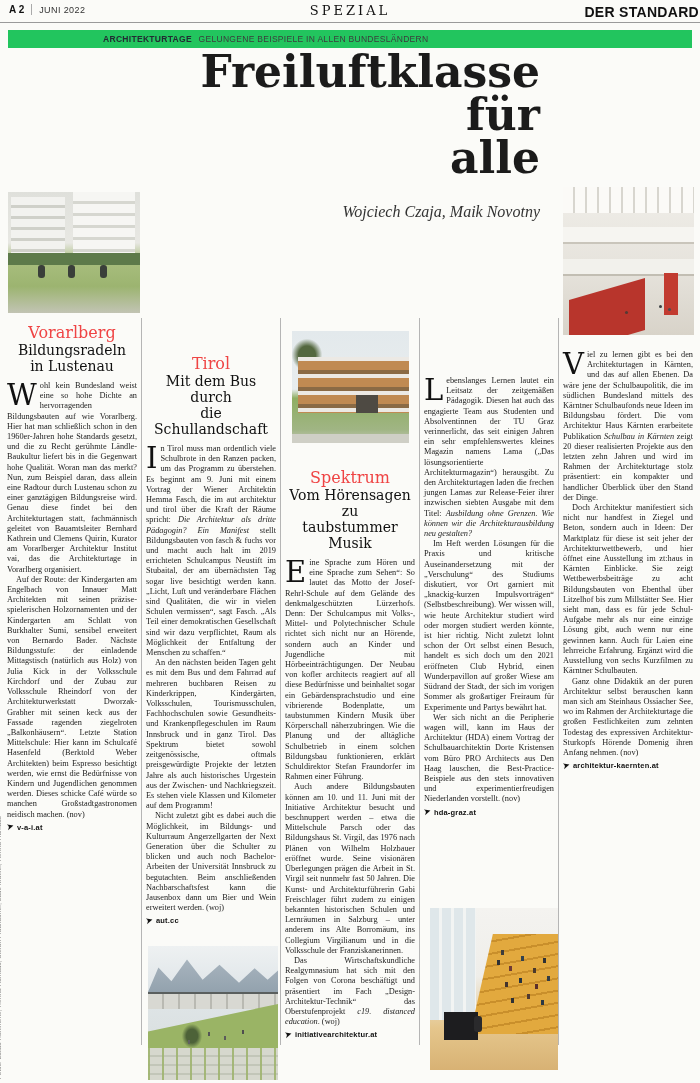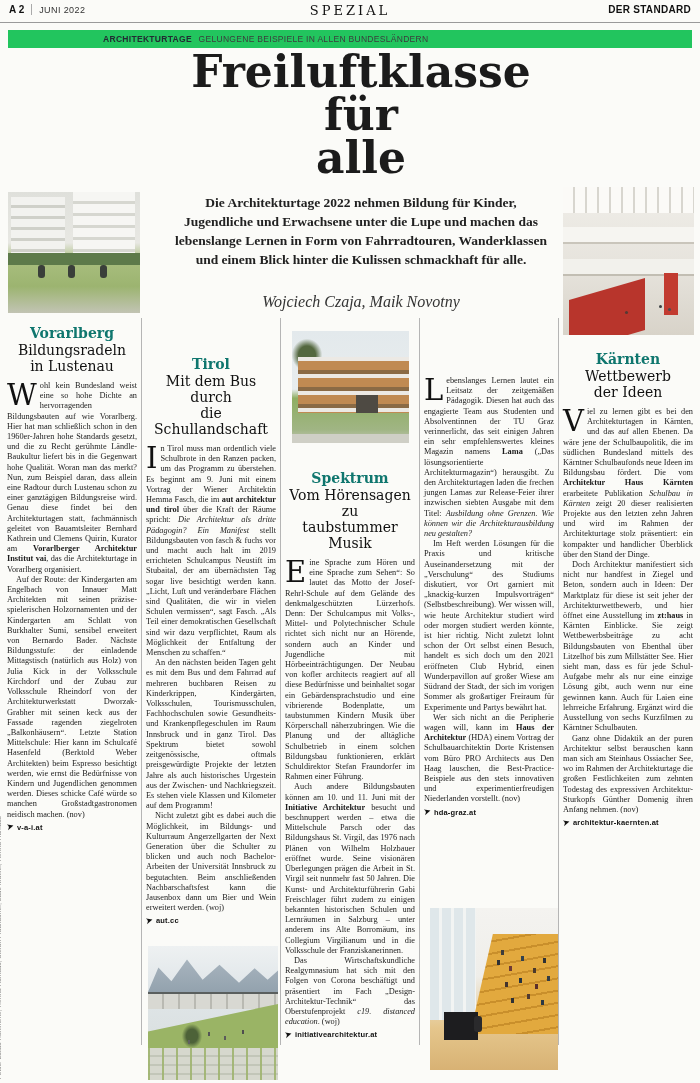--- a/index.html
+++ b/index.html
@@ -7,28 +7,28 @@
         font-family:"Liberation Serif",serif;color:#1c1c1c;}
   
   .topbar{position:absolute;left:0;top:0;width:700px;height:22px;border-bottom:1px solid #9a9a9a;
           font-family:"Liberation Sans",sans-serif;}
   .tb-left{position:absolute;left:9px;top:4px;display:flex;align-items:center;gap:7px;}
   .pg{font-weight:700;font-size:10px;color:#111;}
   .tb-sep{width:1px;height:11px;background:#aaa;}
   .date{font-size:9px;color:#333;letter-spacing:.4px;}
   .tb-center{position:absolute;left:0;right:0;top:3px;text-align:center;
              font-family:"DejaVu Serif",serif;font-size:13px;letter-spacing:3px;color:#111;}
-  .tb-right{position:absolute;right:9px;top:4px;font-size:10px;font-weight:700;letter-spacing:.3px;color:#111;}
+  .tb-right{position:absolute;right:1px;top:4px;font-size:14px;font-weight:700;letter-spacing:.3px;color:#111;}
   
   .kicker-band{position:absolute;left:8px;right:8px;top:30px;height:18px;background:#22c55e;
                font-family:"Liberation Sans",sans-serif;font-size:8.5px;line-height:18px;
                padding-left:95px;box-sizing:border-box;letter-spacing:.3px;color:#3c3c3c;}
   .kick-tag{font-weight:700;color:#222b33;margin-right:4px;}
   
-  .center-block{position:absolute;left:171px;top:50px;width:380px;text-align:center;}
+  .center-block{position:absolute;left:160px;top:50px;width:380px;text-align:right;}
   .headline{margin:0;font-family:"DejaVu Serif",serif;font-weight:700;font-size:44px;line-height:43px;
             color:#1b1b1b;white-space:pre-line;}
   .lede{margin:14px auto 0;width:372px;font-family:"Liberation Serif",serif;font-weight:700;
         font-size:13.5px;line-height:19px;color:#222;}
   .byline{margin:24px 0 0;font-style:italic;font-size:16px;color:#333;}
   
   .photo{position:absolute;overflow:hidden;}
   .ps{position:absolute;}
   .photo-lustenau{left:8px;top:192px;width:132px;height:121px;
     background:linear-gradient(180deg,#dfe0db 0%,#e8e8e3 42%,#a9be7e 56%,#9cb470 78%,#c2c4b4 100%);}
@@ -76,28 +76,28 @@
     box-shadow:12px 6px 0 #6e3a36,24px -4px 0 #33424e,36px 8px 0 #4b3a2c,46px -2px 0 #2e3135,
                8px 22px 0 #44332c,22px 18px 0 #233240,38px 24px 0 #5b2f2b,50px 16px 0 #343d45,
                14px 38px 0 #2e3135,30px 34px 0 #513b31,44px 40px 0 #2b3844,4px -10px 0 #3c3c3c;}
   .pp-piano{left:14px;bottom:30px;width:34px;height:28px;background:#1d1d1f;}
   .pp-pianist{left:44px;bottom:38px;width:8px;height:16px;background:#2a2a2c;border-radius:3px;}
   
   .cols{position:absolute;left:7px;top:318px;width:686px;height:727px;display:flex;}
   .col{width:130px;flex:0 0 auto;box-sizing:content-box;}
   .col + .col{margin-left:4px;border-left:1px solid #b5b5b5;padding-left:4px;}
   .col-head{margin:0 0 7px;text-align:center;font-family:"DejaVu Serif",serif;}
-  .region{display:block;font-size:14px;font-weight:700;line-height:18px;color:#0f766e;}
+  .region{display:block;font-size:16px;font-weight:400;line-height:18px;color:#ef4444;}
   .col-title{display:block;font-size:14px;font-weight:400;line-height:16px;white-space:pre-line;color:#111;}
   .pt1{padding-top:6px}.pt2{padding-top:37px}.pt4{padding-top:58px}.pt5{padding-top:32px}
   .col-head.after-photo{margin-top:26px;}
   .col-body p.para{margin:0;font-size:8.3px;line-height:10.2px;text-align:justify;
                    text-indent:9px;hyphens:auto;-webkit-hyphens:auto;}
   .col-body p.para:first-child{text-indent:0;}
-  .b{font-weight:700;} .i{font-style:italic;}
+  .b{font-weight:400;} .i{font-style:italic;}
   .dropcap{float:left;font-family:"DejaVu Serif",serif;font-size:29px;line-height:27px;
            padding:1px 3px 0 0;color:#111;}
   .linkrow{margin-top:3px;font-family:"Liberation Sans",sans-serif;font-size:7.5px;font-weight:700;
            letter-spacing:.2px;color:#111;display:flex;align-items:center;gap:3px;cursor:pointer;}
   .arrow{display:inline-block;font-size:8px;line-height:8px;transform:rotate(-18deg) skewX(-8deg);}
   
   .credit{position:absolute;left:2px;bottom:4px;transform-origin:0 100%;transform:rotate(-90deg);
           font-family:"Liberation Sans",sans-serif;font-size:6px;color:#777;letter-spacing:.2px;
           white-space:nowrap;}
 </style>
@@ -152,21 +152,20 @@
     <div class="ps pa-band2"></div>
     <div class="ps pa-red"></div>
     <div class="ps pa-red2"></div>
     <div class="ps pa-dots"></div>
   </div>
 
   <div class="center-block">
     <h1 class="headline">Freiluftklasse
 für
 alle</h1>
-    <p class="lede">Die Architekturtage 2022 nehmen Bildung für Kinder, Jugendliche und Erwachsene unter die Lupe und machen das lebenslange Lernen in Form von Fahrradtouren, Wanderklassen und einem Blick hinter die Kulissen schmackhaft für alle.</p>
     <p class="byline">Wojciech Czaja, Maik Novotny</p>
   </div>
 
   <div class="cols">
 
     <section class="col pt1">
       <h2 class="col-head">
         <span class="region">Vorarlberg</span>
         <span class="col-title">Bildungsradeln
 in Lustenau</span>
@@ -227,29 +226,24 @@
           <p class="para"><span>Im Heft werden Lösungen für die Praxis und kritische Auseinandersetzung mit der „Verschulung“ des Studiums diskutiert, vor Ort garniert mit „knackig-kurzen Impulsvorträgen“ (Selbstbeschreibung). Wer wissen will, wie heute Architektur studiert wird oder morgen studiert werden könnte, ist hier richtig. Nicht zuletzt lohnt schon der Ort selbst einen Besuch, handelt es sich doch um den 2021 eröffneten Club Hybrid, einen Wunderpavillon auf großer Wiese am Südrand der Stadt, der sich im vorigen Sommer als großartiger Freiraum für Experimente und Partys bewährt hat.</span></p>
           <p class="para"><span>Wer sich nicht an die Peripherie wagen will, kann im </span><span class="b">Haus der Architektur</span><span> (HDA) einem Vortrag der Schulbauarchitektin Dorte Kristensen vom Büro PRO Architects aus Den Haag lauschen, die Best-Practice-Beispiele aus den stets innovativen und experimentierfreudigen Niederlanden vorstellt. (nov)</span></p>
         </div>
       <div class="linkrow">
         <span class="arrow">➤</span>
         <span class="url">hda-graz.at</span>
       </div>
     </section>
 
     <section class="col pt5">
-      <h2 class="col-head">
-        <span class="region">Kärnten</span>
-        <span class="col-title">Wettbewerb
-der Ideen</span>
-      </h2>
       <div class="col-body">
           <p class="para"><span class="dropcap">V</span><span>iel zu lernen gibt es bei den Architekturtagen in Kärnten, und das auf allen Ebenen. Da wäre jene der Schulbaupolitik, die im südlichen Bundesland mittels des Kärntner Schulbaufonds neue Ideen im Bildungsbau fördert. Die vom </span><span class="b">Architektur Haus Kärnten</span><span> erarbeitete Publikation </span><span class="i">Schulbau in Kärnten</span><span> zeigt 20 dieser realisierten Projekte aus den letzten zehn Jahren und wird im Rahmen der Architekturtage stolz präsentiert: ein kompakter und handlicher Überblick über den Stand der Dinge.</span></p>
           <p class="para"><span>Doch Architektur manifestiert sich nicht nur handfest in Ziegel und Beton, sondern auch in Ideen: Der Marktplatz für diese ist seit jeher der Architekturwettbewerb, und hier öffnet eine Ausstellung im </span><span class="b">zt:haus</span><span> in Kärnten Einblicke. Sie zeigt Wettbewerbsbeiträge zu acht Bildungsbauten von Ebenthal über Litzelhof bis zum Millstätter See. Hier sieht man, dass es für jede Schul-Aufgabe mehr als nur eine einzige Lösung gibt, auch wenn nur eine gewinnen kann. Auch für Laien eine lehrreiche Erfahrung. Ergänzt wird die Ausstellung von sechs Kurzfilmen zu Kärntner Schulbauten.</span></p>
-          <p class="para"><span>Ganz ohne Didaktik an der puren Architektur selbst berauschen kann man sich am Steinhaus Ossiacher See, wo im Rahmen der Architekturtage die großen Festlichkeiten zum zehnten Todestag des expressiven Architektur-Sturkopfs Günther Domenig ihren Anfang nehmen. (nov)</span></p>
+          <p class="para"><span>Ganz ohne Didaktik an der puren Architektur selbst berauschen kann man sich am Steinhaus Ossiacher See, wo im Rahmen der Architekturtage die großen Festlichkeiten zum zehnten Todestag des expressiven Architektur-Sturkopfs Hörende Domenig ihren Anfang nehmen. (nov)</span></p>
         </div>
       <div class="linkrow">
         <span class="arrow">➤</span>
         <span class="url">architektur-kaernten.at</span>
       </div>
     </section>
 
   </div>
 
   <div class="credit">Fotos: Lukas Hämmerle, Hertha Hurnaus, Stefan Fraundorfer, Luuk Kramer, Hertha Hurnaus</div>

